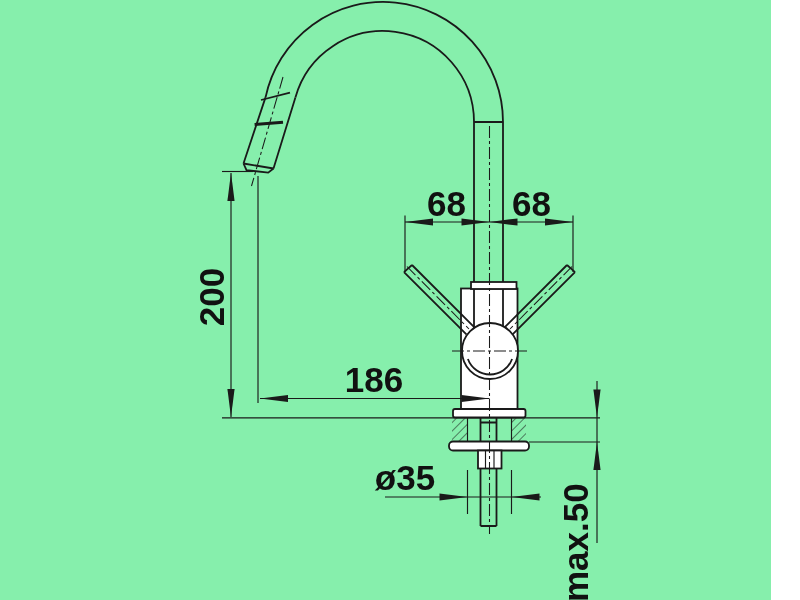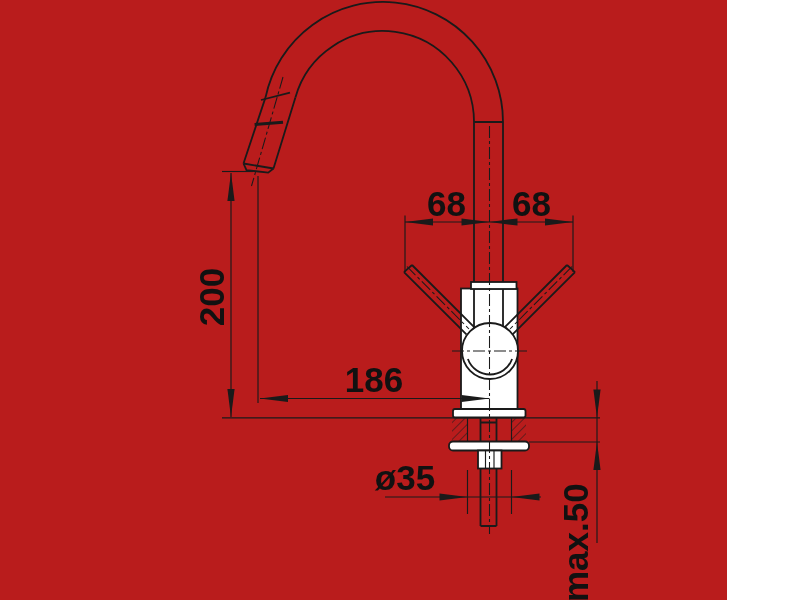--- a/index.html
+++ b/index.html
@@ -1,18 +1,19 @@
 <!DOCTYPE html>
 <html><head>
 <meta charset="utf-8">
 <style>
   html,body{margin:0;padding:0;background:#fff;}
   .canvas{
-    position:relative;width:727px;height:600px;background:#b91c1c;overflow:hidden;
+    position:relative;width:727px;height:600px;background:#86efac;overflow:hidden;
     font-family:"Liberation Sans",sans-serif;
+    padding-left:44px;
   }
   svg{position:absolute;left:0;top:0;}
   .outline{fill:none;stroke:#1a1a1a;stroke-width:1.8;}
   .outline-fill{fill:#ffffff;stroke:#1a1a1a;stroke-width:1.8;}
   .thick{fill:none;stroke:#1a1a1a;stroke-width:3;}
   .thin{fill:none;stroke:#1a1a1a;stroke-width:1.15;}
   .mid{fill:none;stroke:#1a1a1a;stroke-width:1.4;}
   .center{fill:none;stroke:#1a1a1a;stroke-width:1.05;stroke-dasharray:12 3 3 3;}
   .arrow{fill:#1a1a1a;stroke:none;}
   .dimtext{

